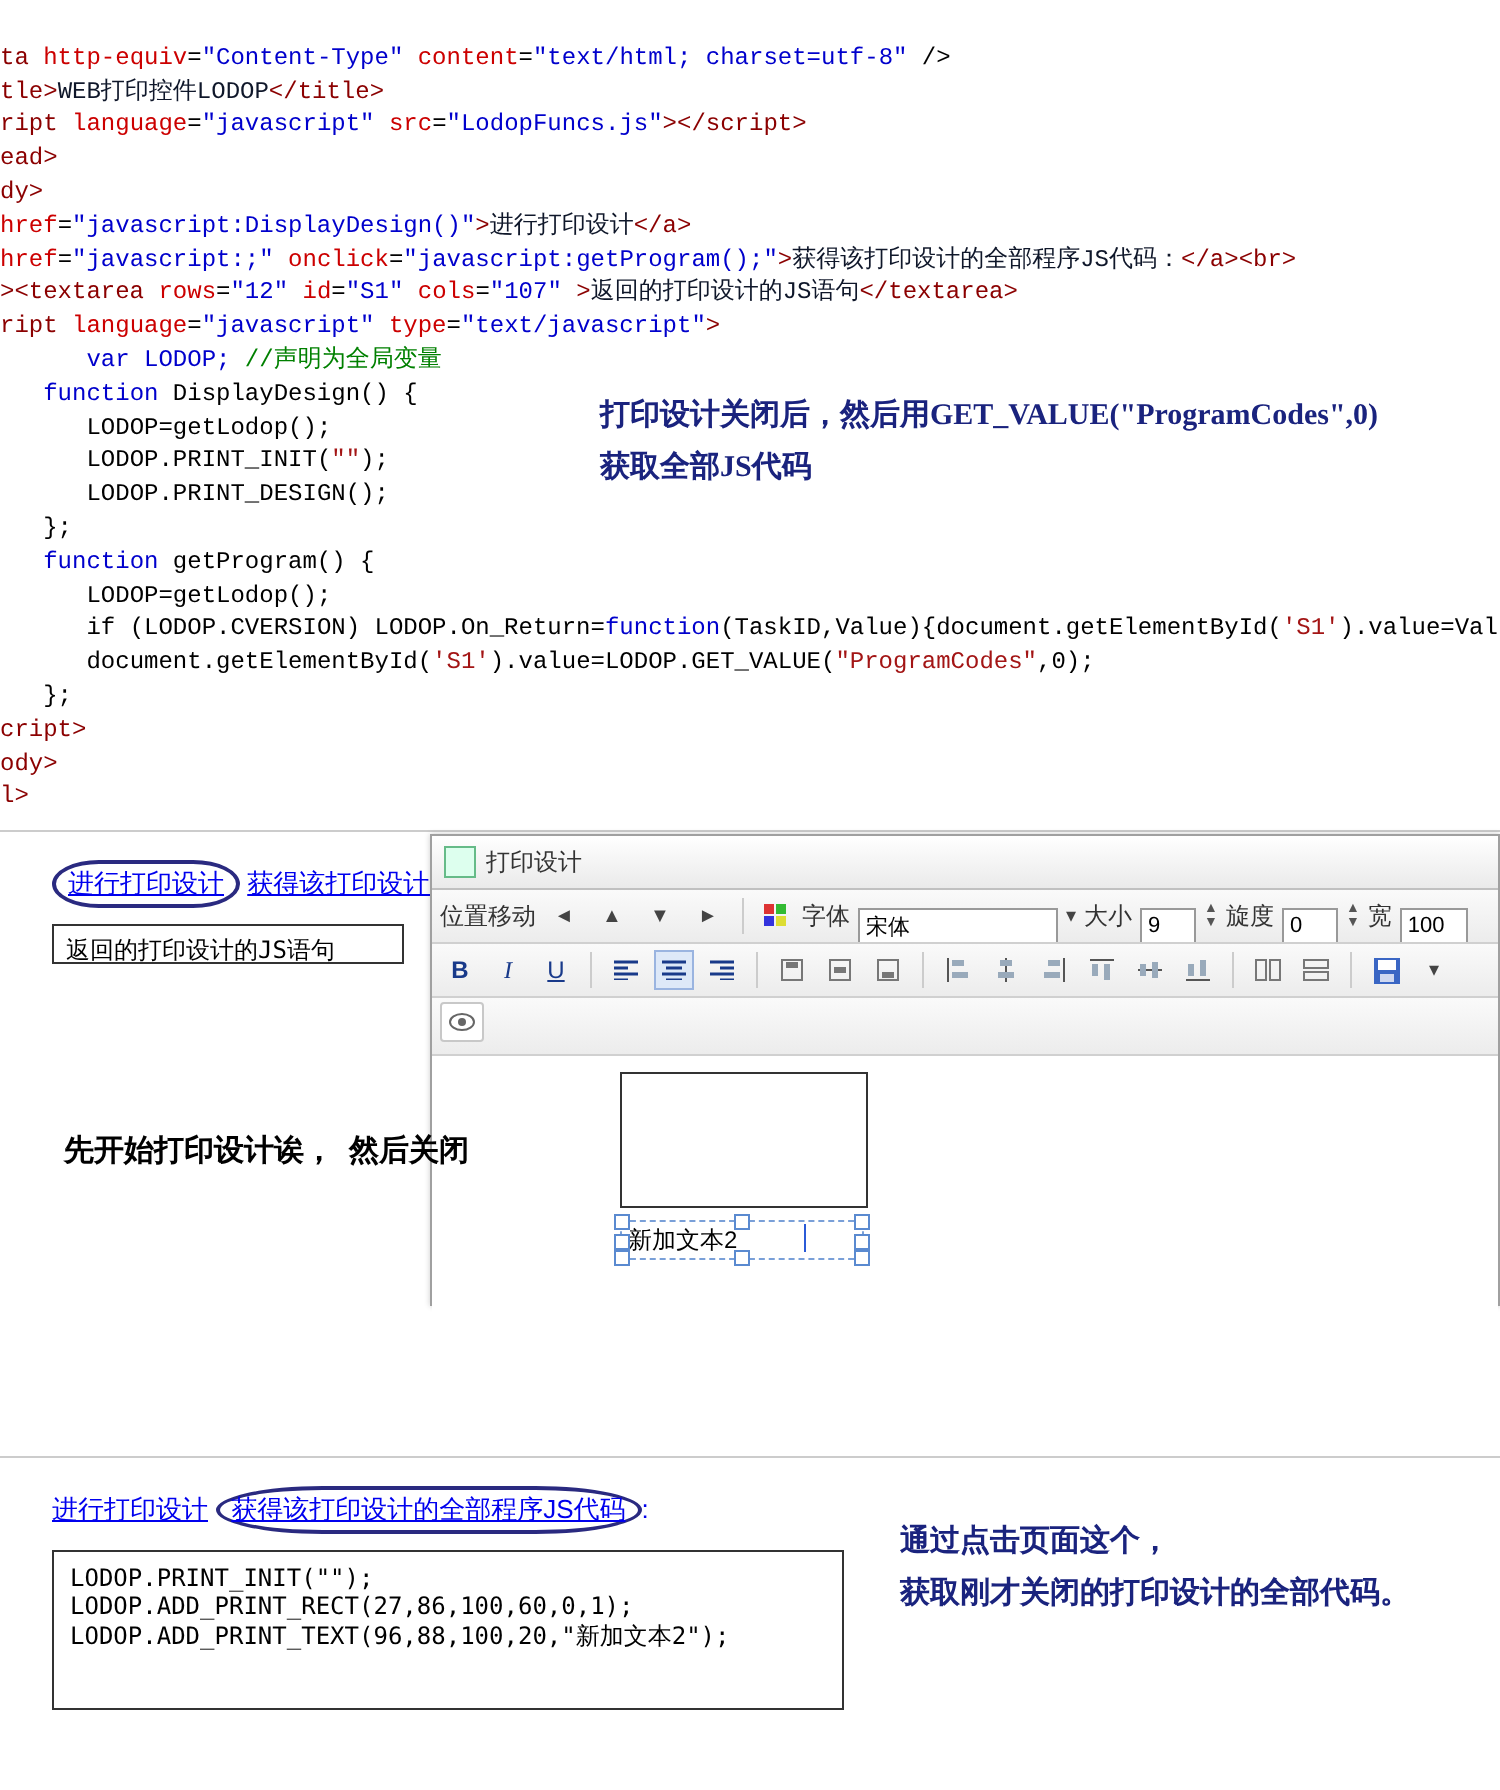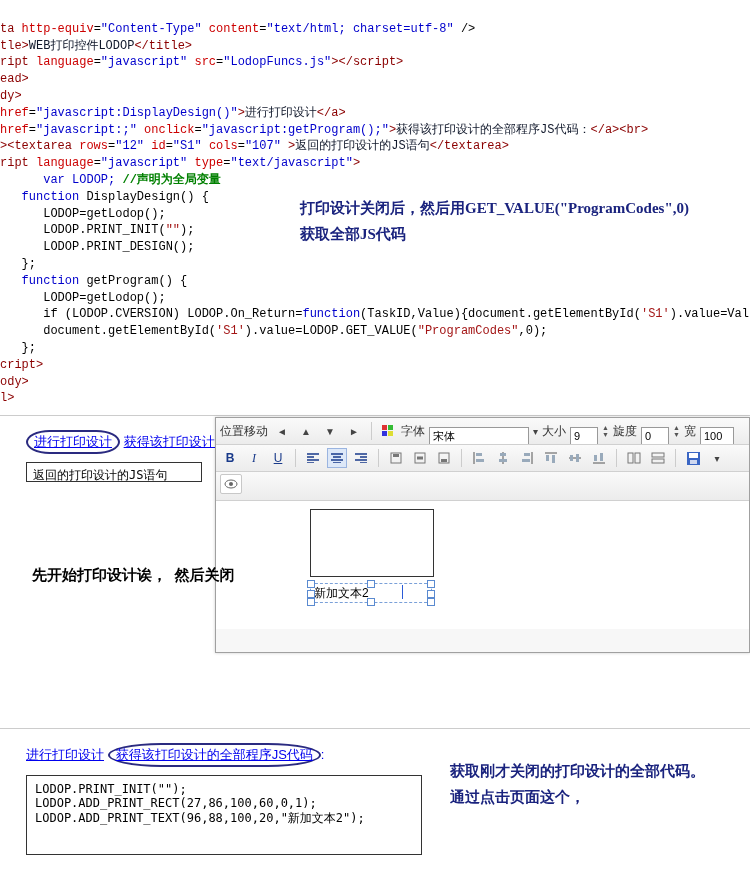--- a/index.html
+++ b/index.html
@@ -19,21 +19,21 @@
     color: #000;
     overflow: hidden;
   }
   .tag   { color: #8b0000; } 
   .attr  { color: #cc0000; } 
   .val   { color: #0000cc; } 
   .txt   { color: #0f172a; }
   .kw    { color: #0000cc; }
   .fn    { color: #000; }
   .str   { color: #a31515; } 
-  .cmt   { color: #008000; font-weight: bold; } 
+  .cmt   { color: #008000; } 
   .id    { color: #000; }
 
   .note-box {
     position: absolute;
     font-family: "SimSun", serif;
     font-size: 15px;
     font-weight: bold;
     color: #1a237e;
     line-height: 1.7;
   }
@@ -247,20 +247,24 @@
   <div class="link-row">
     <span class="oval">
       <a>进行打印设计</a>
     </span>
     <a>获得该打印设计的全部程序JS代码：</a>
   </div>
 
   <div class="textarea-box" style="height:20px; padding:4px 6px; width:176px;">返回的打印设计的JS语句</div>
 
   <div class="dialog">
+    <div class="dlg-title">
+      <span class="ic"></span>
+      <span>打印设计</span>
+    </div>
 
     <div class="toolbar1">
       <span class="tb-label">位置移动</span>
       <span class="tb-btn arrow">◄</span>
       <span class="tb-btn arrow">▲</span>
       <span class="tb-btn arrow">▼</span>
       <span class="tb-btn arrow">►</span>
       <span class="tb-sep"></span>
       <span class="tb-btn" style="width:16px;">
         <svg width="12" height="12">
@@ -428,22 +432,22 @@
 <div class="section" style="height:230px;">
 
   <div class="link-row">
     <a>进行打印设计</a>
     <span class="oval">
       <a>获得该打印设计的全部程序JS代码</a>
     </span>:
   </div>
 
   <div class="note-box" style="top:30px; left:450px;">
+    <div>通过点击页面这个，</div>
     <div>获取刚才关闭的打印设计的全部代码。</div>
-    <div>通过点击页面这个，</div>
   </div>
 
   <div class="textarea-box" style="height:80px; padding:6px 8px; width:396px; font-family:Consolas,monospace; white-space:pre;"><span>LODOP.PRINT_INIT("");</span>
 <span>LODOP.ADD_PRINT_RECT(27,86,100,60,0,1);</span>
 <span>LODOP.ADD_PRINT_TEXT(96,88,100,20,"新加文本2");</span></div>
 
   <div class="caption" style="padding-left:140px; padding-top:48px;">注意c-lodop需要回调函数，lodop直接返回。</div>
 
 </div>
 

